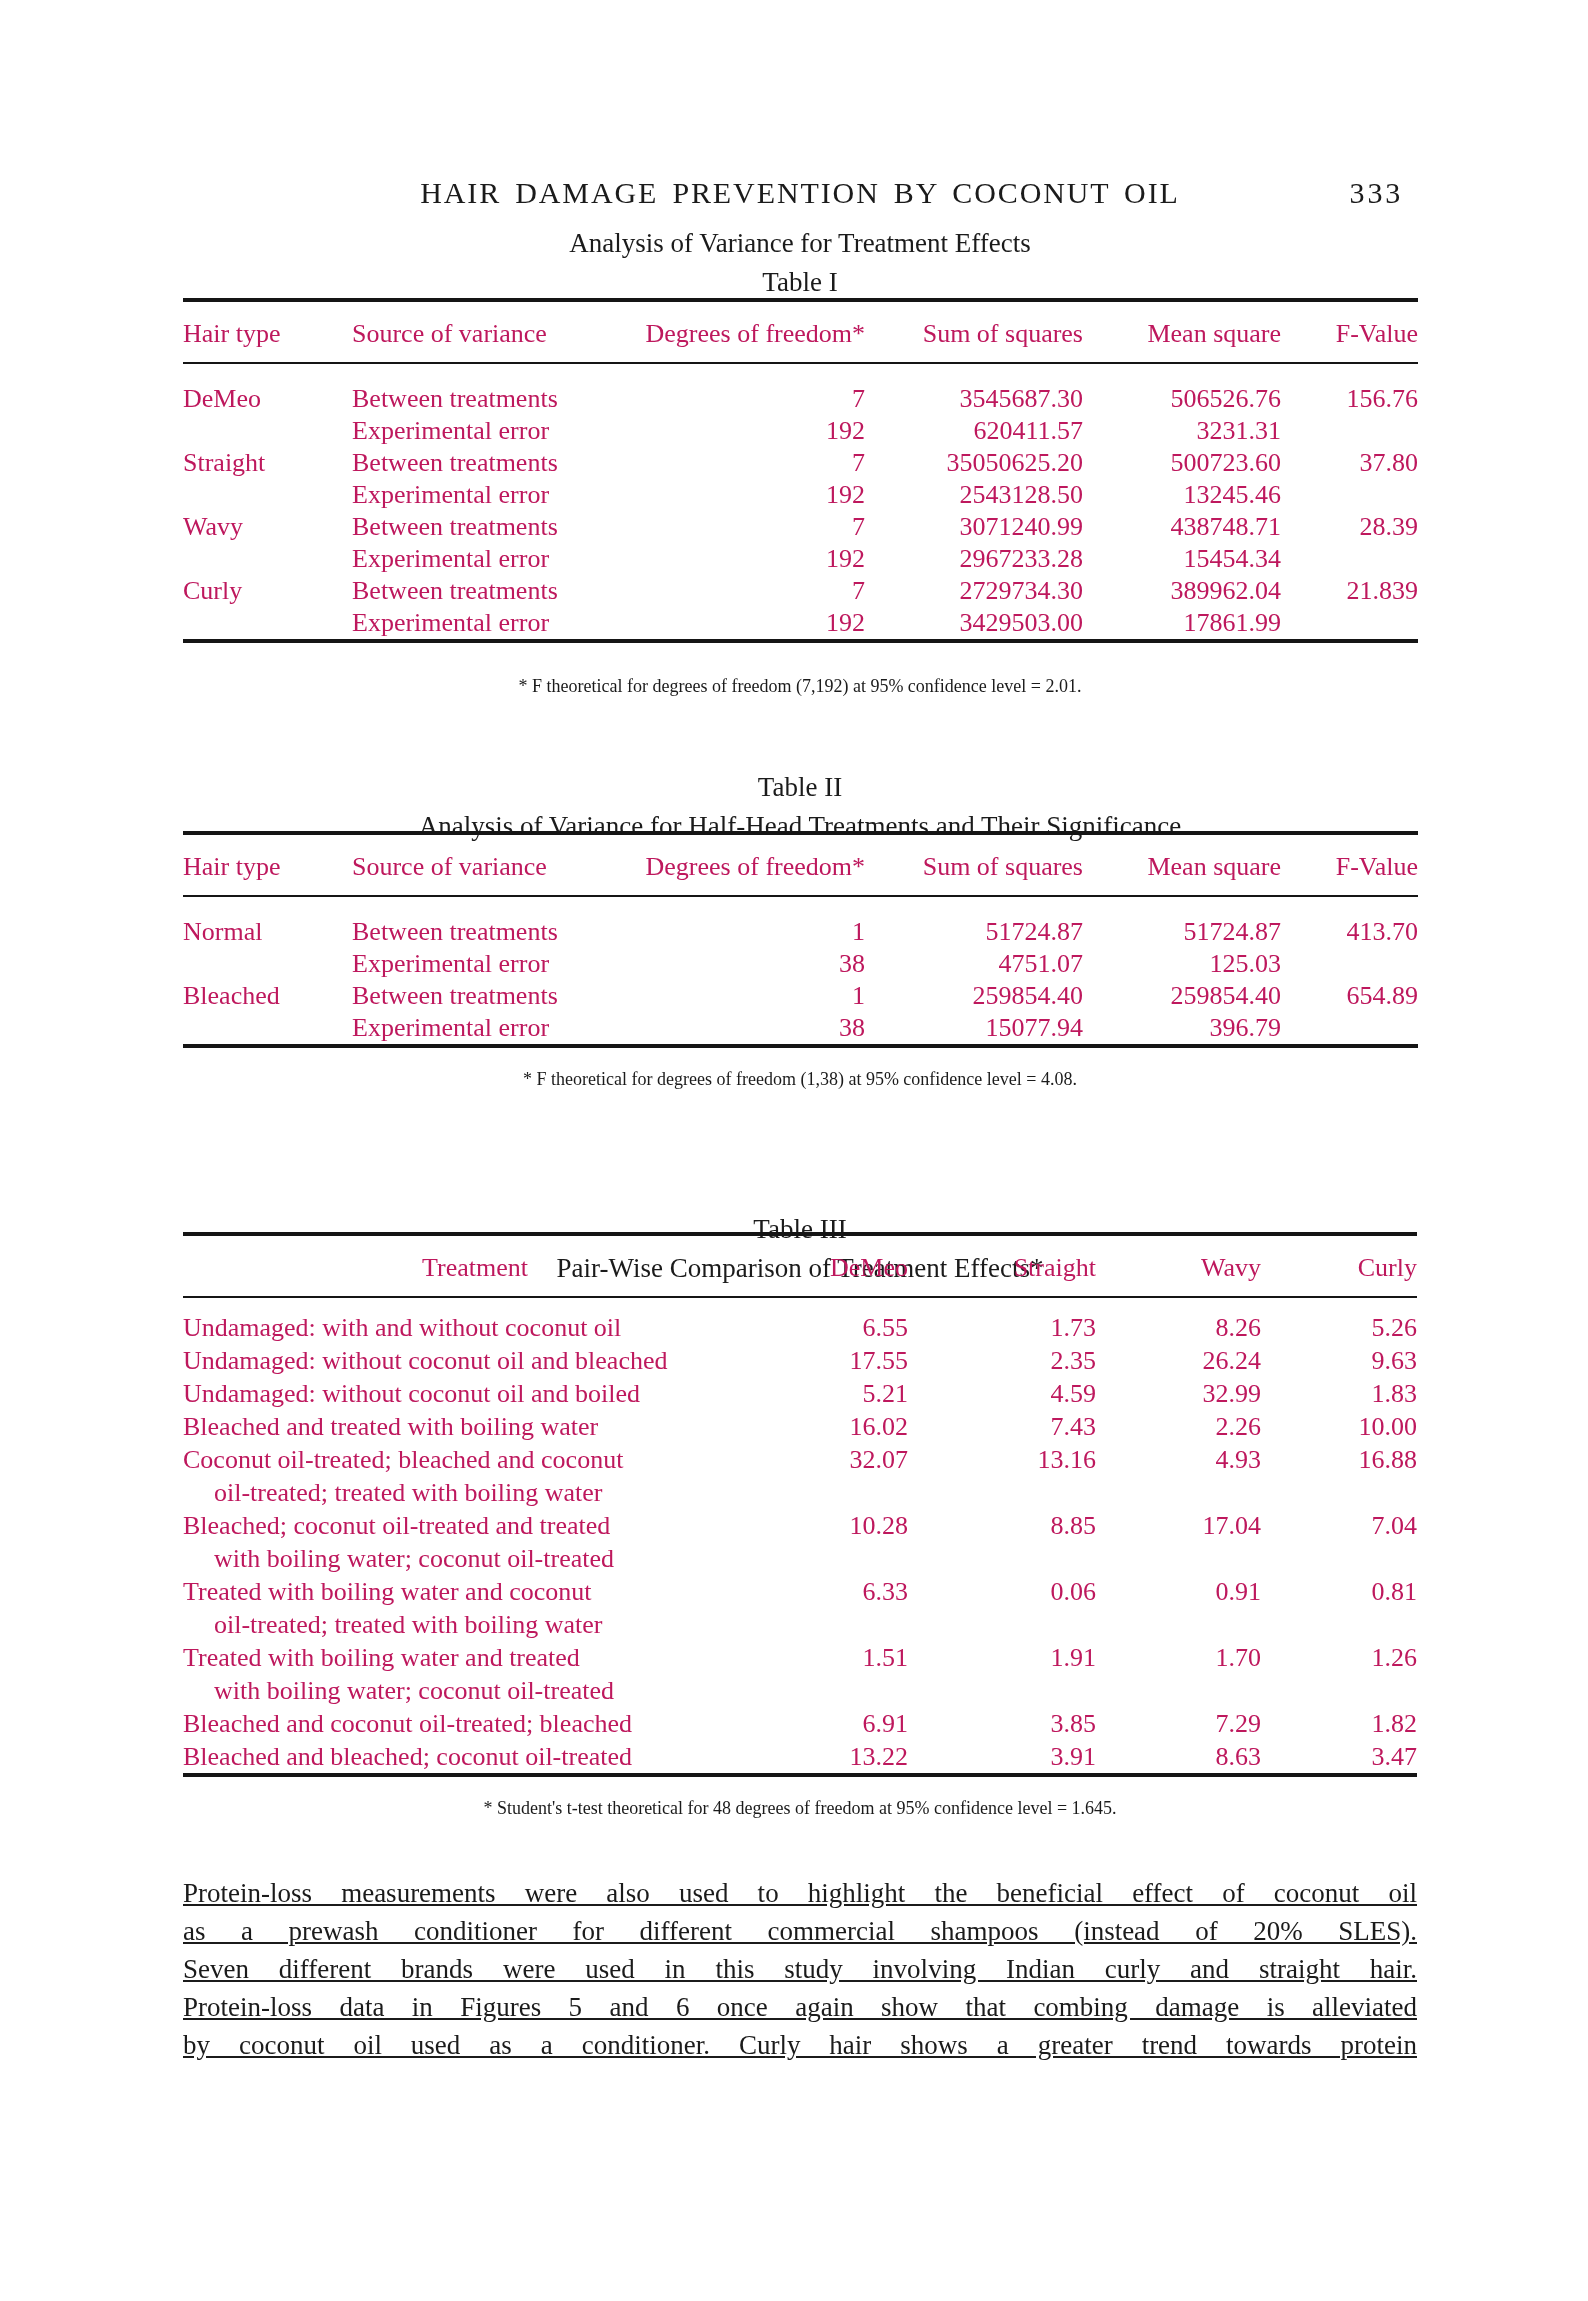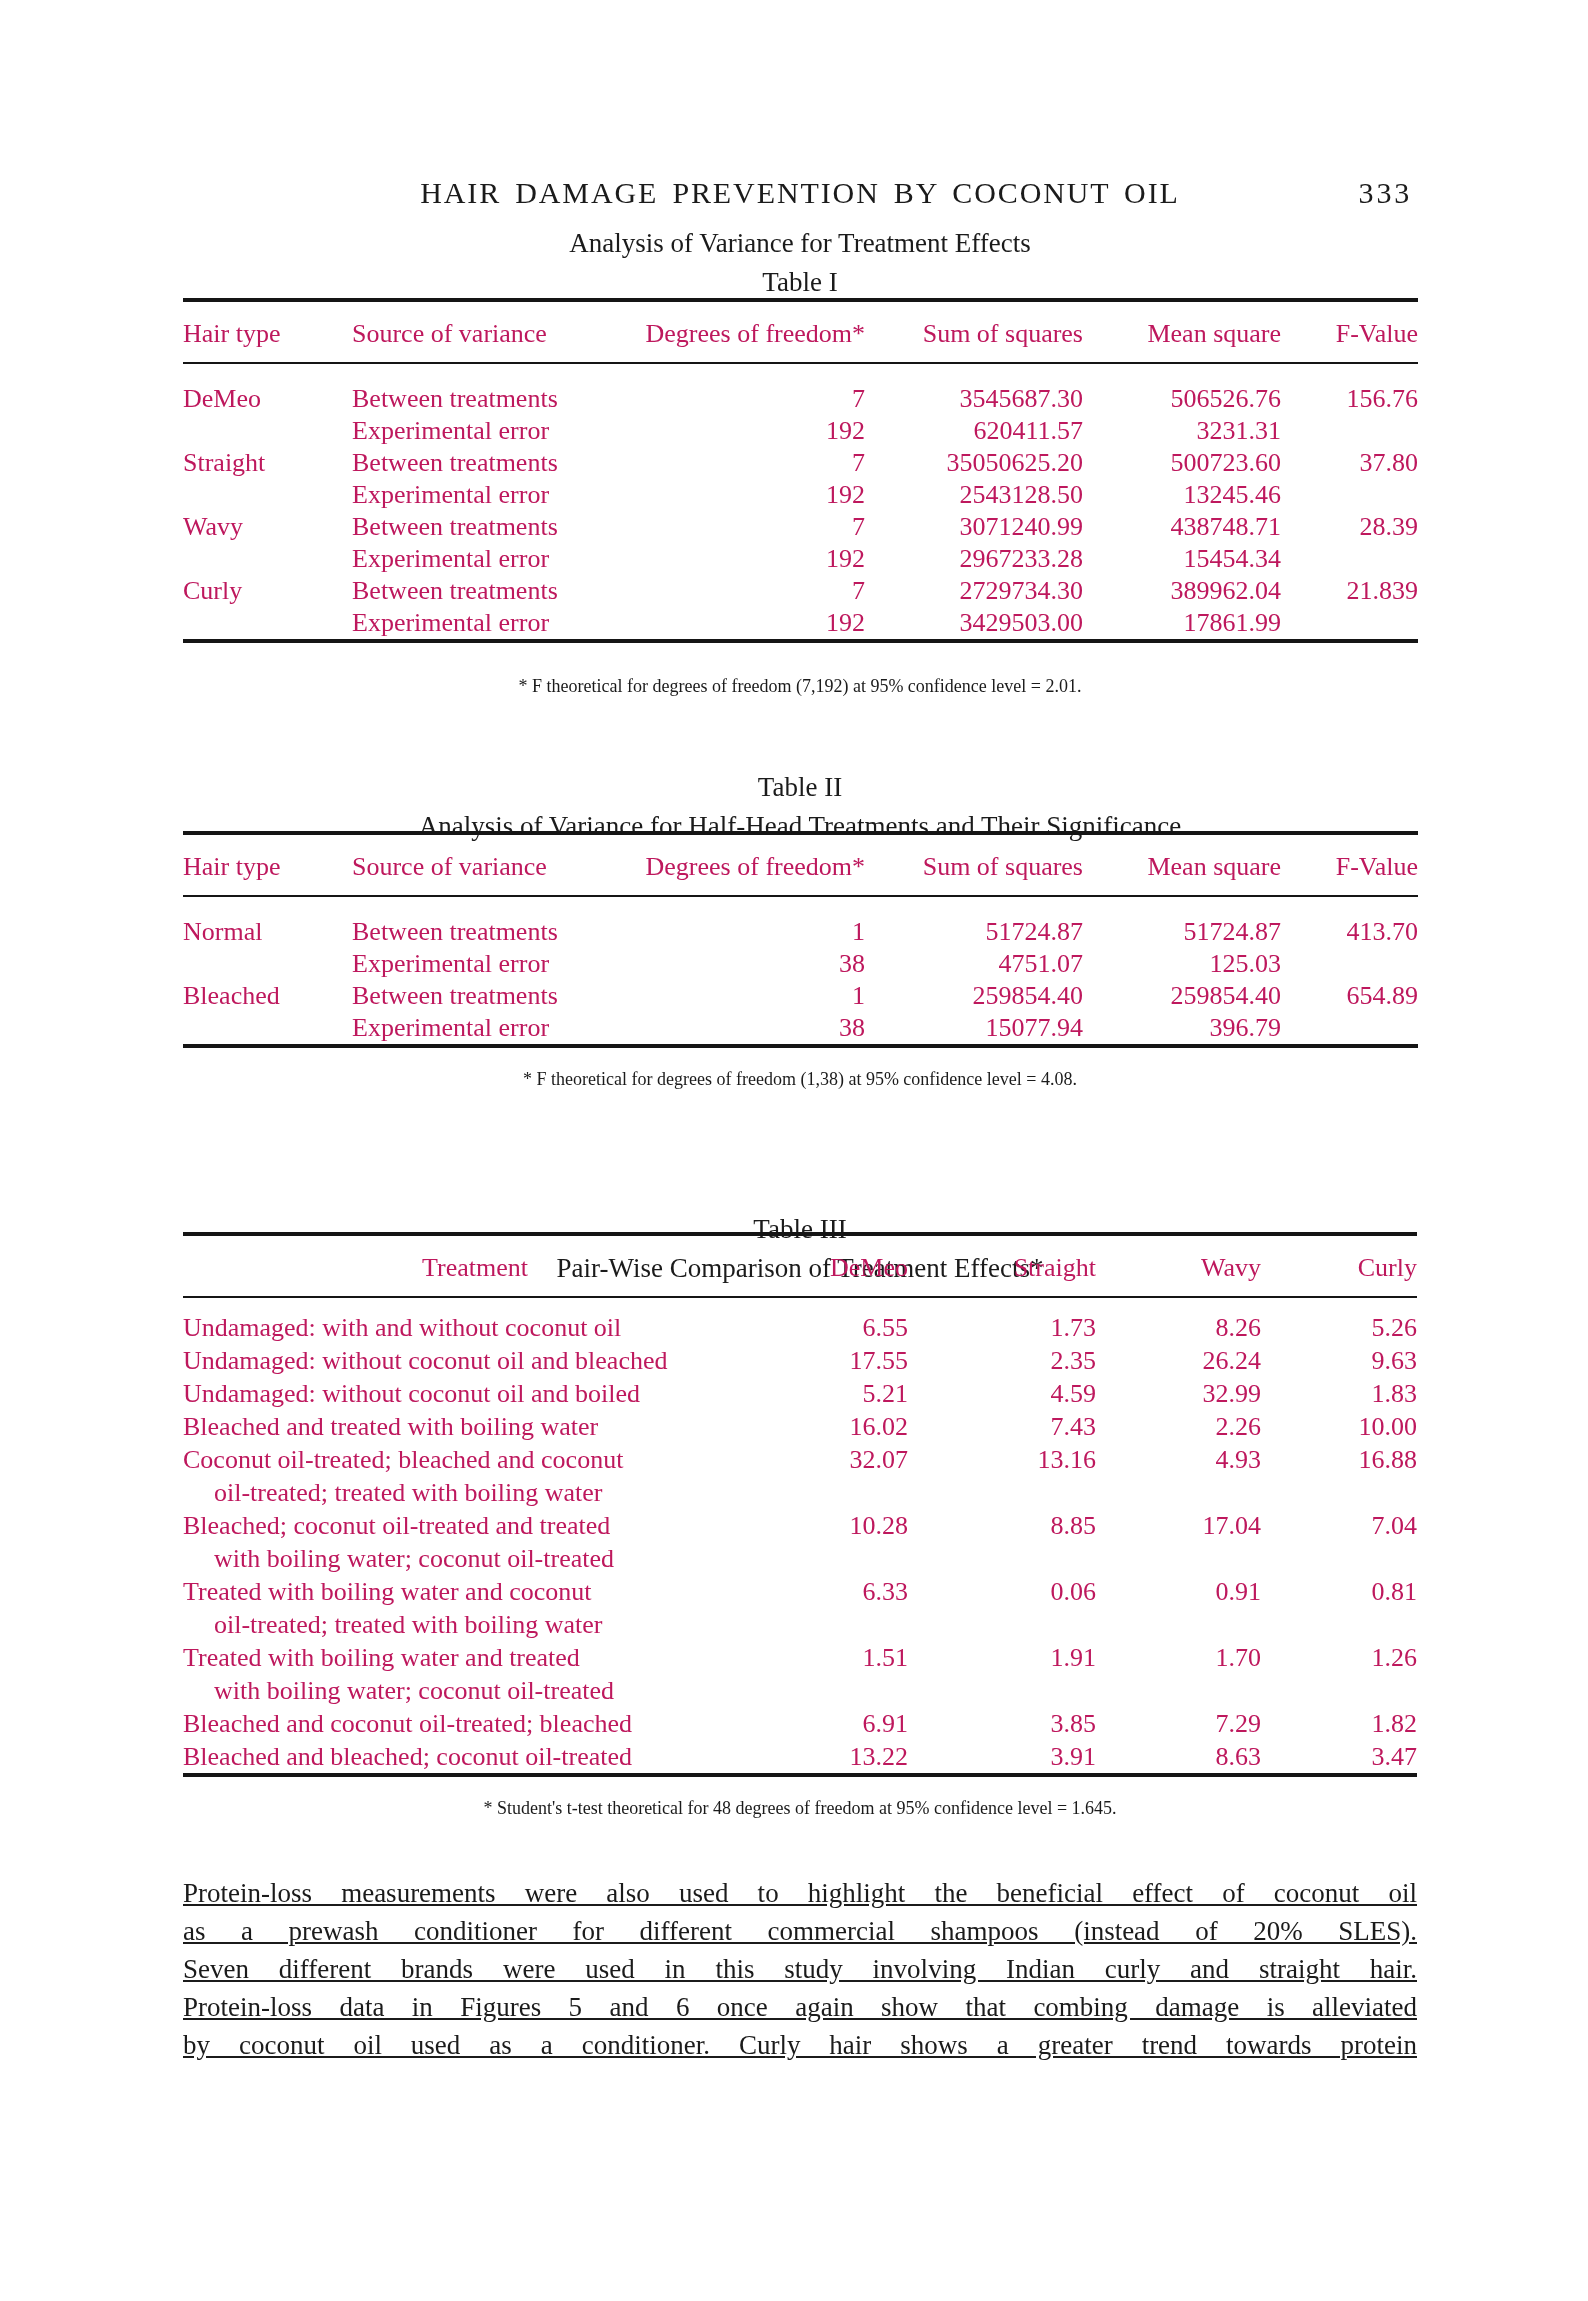--- a/index.html
+++ b/index.html
@@ -14,21 +14,21 @@
   }
   .abs { position: absolute; left: 183px; width: 1234px; }
 
   
   .running-head { top: 128px; height: 38px; margin-top: 48px; }
   .running-title {
     display: block; text-align: center;
     font-size: 30px; letter-spacing: 1.9px; word-spacing: 4.7px;
   }
   .page-number {
-    position: absolute; top: 0; right: 5px; font-size: 30px; letter-spacing: 2.8px;
+    position: absolute; top: 0; right: 14px; font-size: 30px; letter-spacing: 2.8px;
   }
 
   
   .caption { text-align: center; font-size: 27px; line-height: 39px; }
 
   
   table.tbl {
     border-collapse: collapse; table-layout: fixed; width: 1234px;
     font-size: 26px; color: #be185d;
     border-top: 4.7px solid #151515; border-bottom: 4.7px solid #151515;

